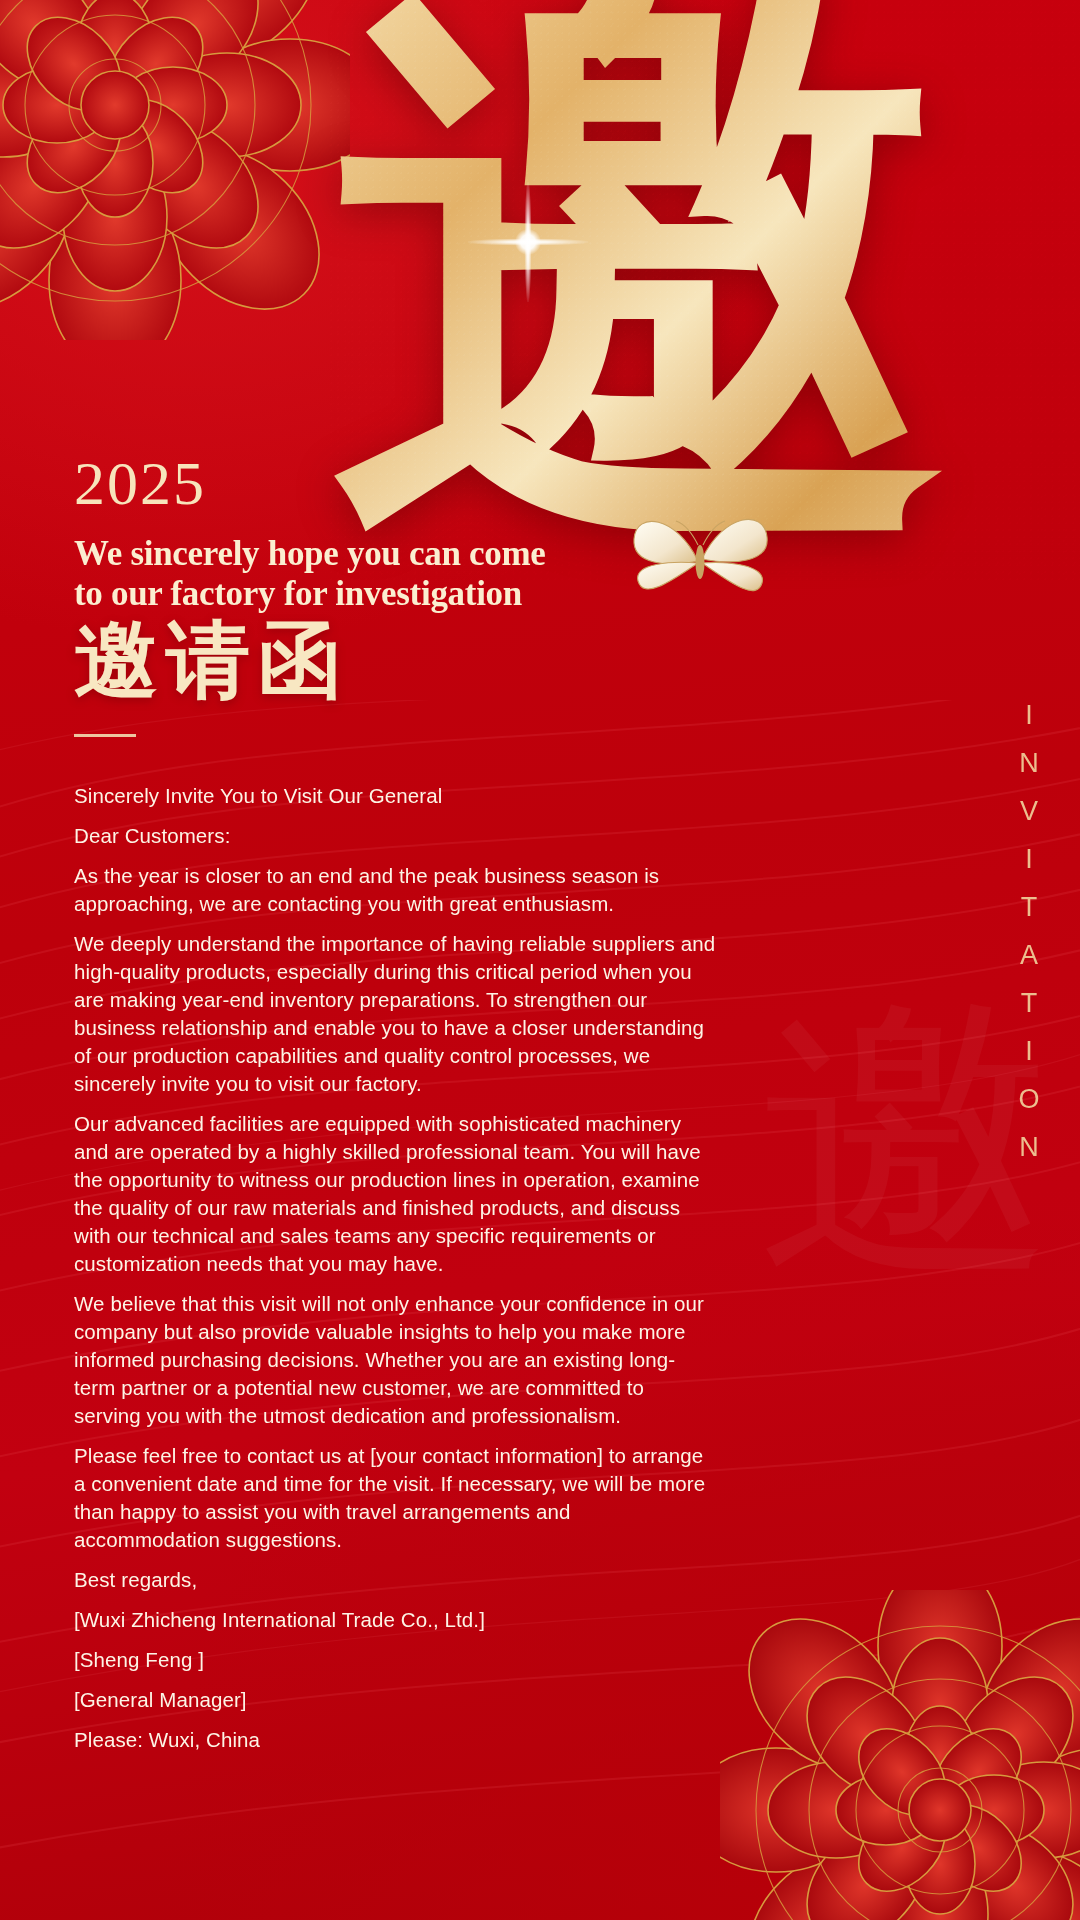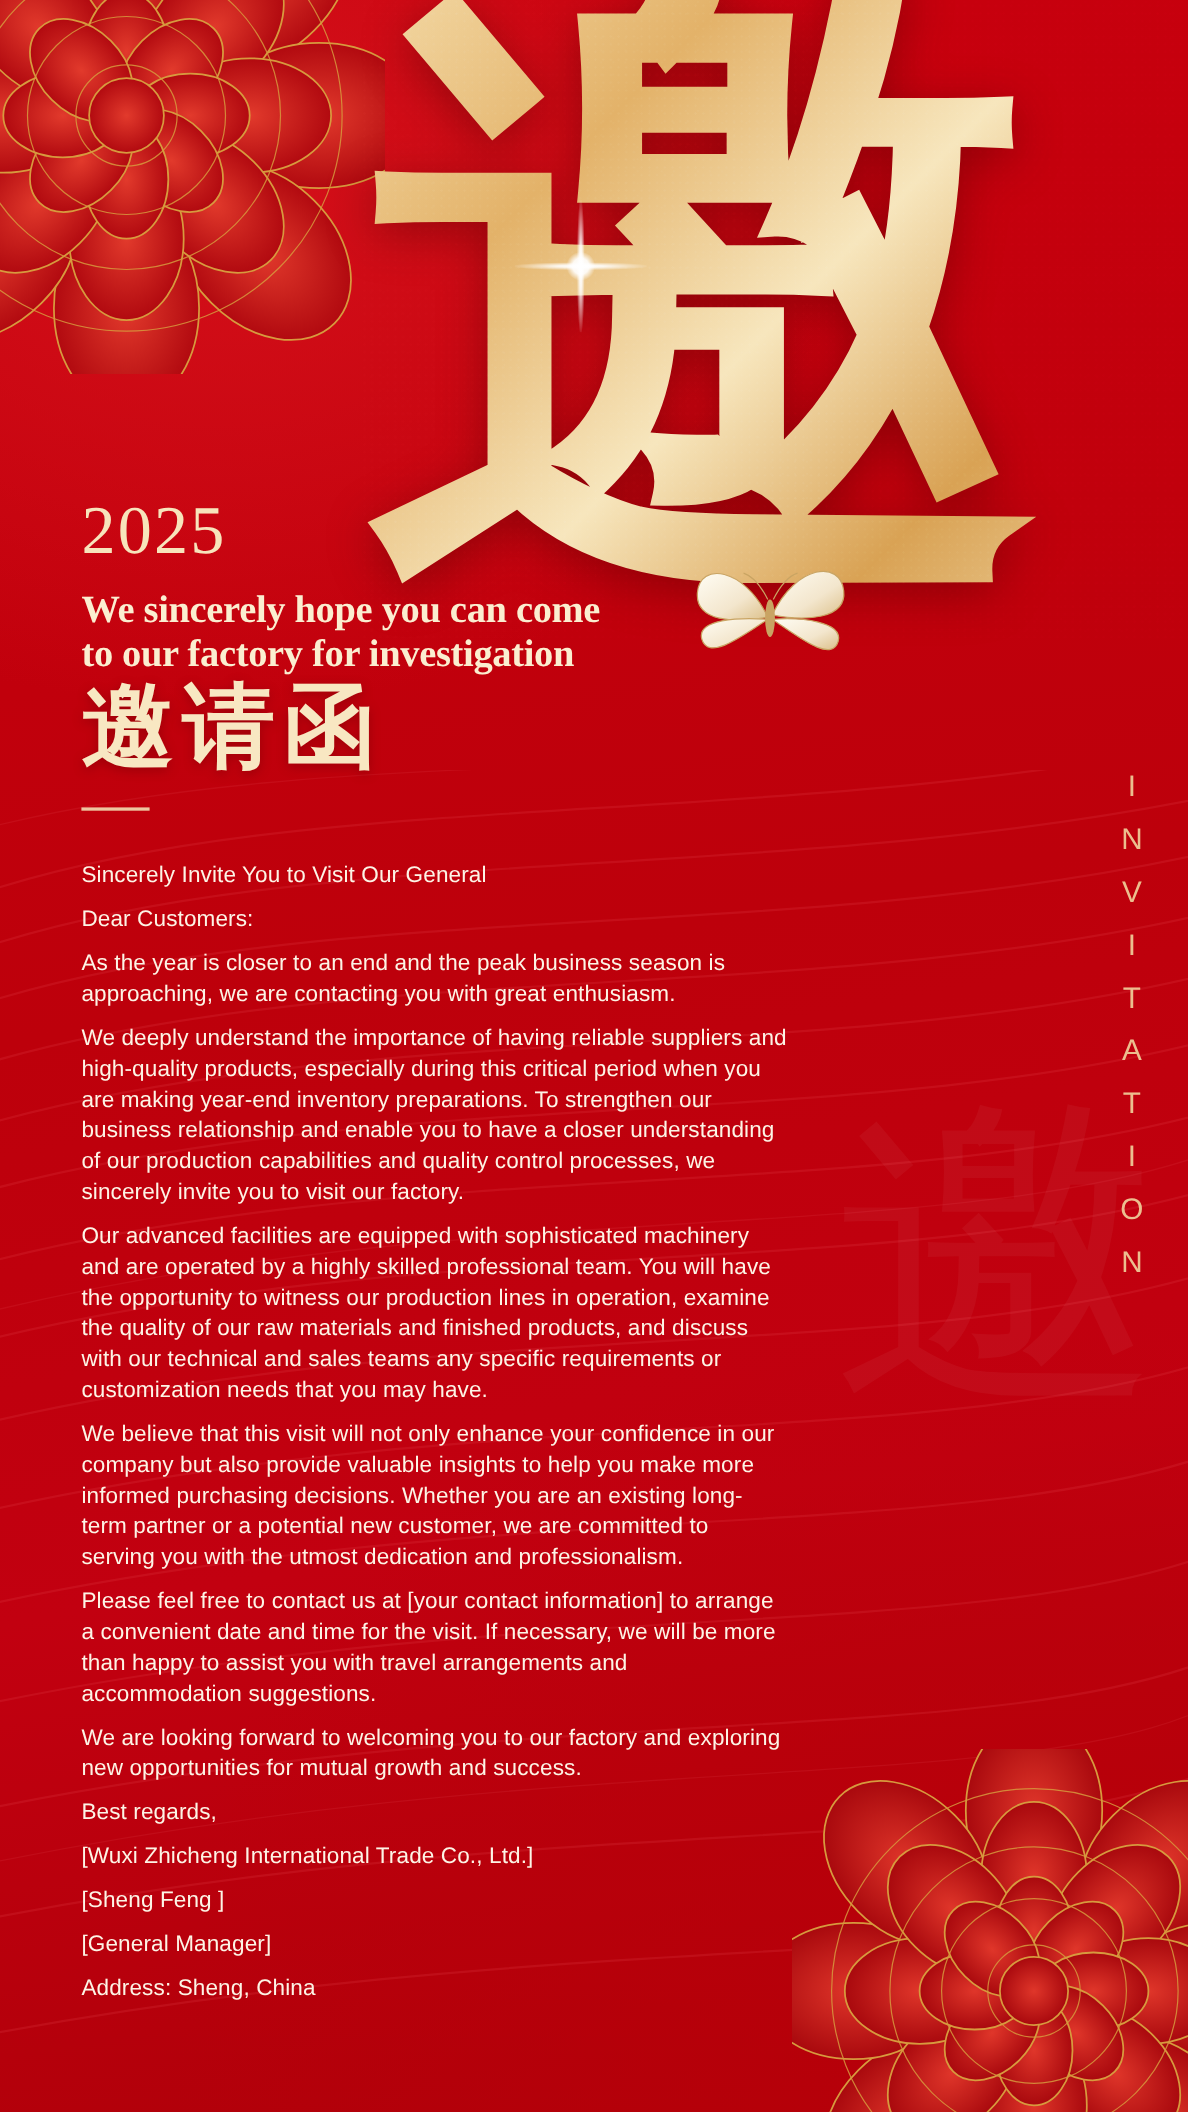--- a/index.html
+++ b/index.html
@@ -328,21 +328,20 @@
   </div>
 
   <div class="body-copy">
     <p>Sincerely Invite You to Visit Our General</p>
     <p>Dear Customers:</p>
     <p>As the year is closer to an end and the peak business season is approaching, we are contacting you with great enthusiasm.</p>
     <p>We deeply understand the importance of having reliable suppliers and high-quality products, especially during this critical period when you are making year-end inventory preparations. To strengthen our business relationship and enable you to have a closer understanding of our production capabilities and quality control processes, we sincerely invite you to visit our factory.</p>
     <p>Our advanced facilities are equipped with sophisticated machinery and are operated by a highly skilled professional team. You will have the opportunity to witness our production lines in operation, examine the quality of our raw materials and finished products, and discuss with our technical and sales teams any specific requirements or customization needs that you may have.</p>
     <p>We believe that this visit will not only enhance your confidence in our company but also provide valuable insights to help you make more informed purchasing decisions. Whether you are an existing long-term partner or a potential new customer, we are committed to serving you with the utmost dedication and professionalism.</p>
     <p>Please feel free to contact us at [your contact information] to arrange a convenient date and time for the visit. If necessary, we will be more than happy to assist you with travel arrangements and accommodation suggestions.</p>
-    <p>We are looking forward to welcoming you to our factory and exploring new opportunities for mutual growth and success.</p>
     <p>Best regards,</p>
     <p>[Wuxi Zhicheng International Trade Co., Ltd.]</p>
     <p>[Sheng Feng ]</p>
     <p>[General Manager]</p>
-    <p>Address: Sheng, China</p>
+    <p>Please: Wuxi, China</p>
   </div>
 
 </div>
 
 </body></html>

